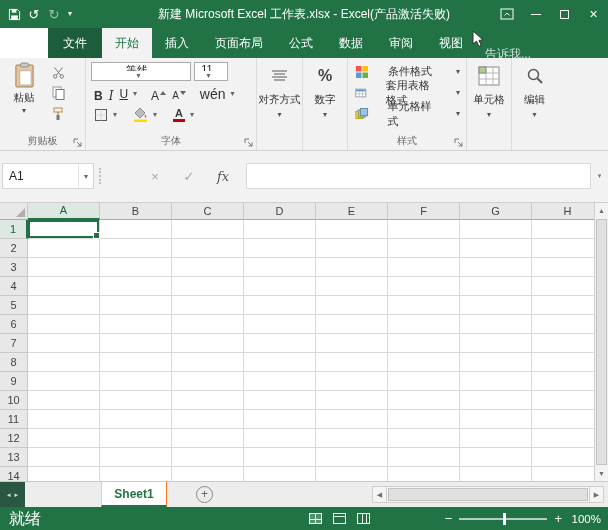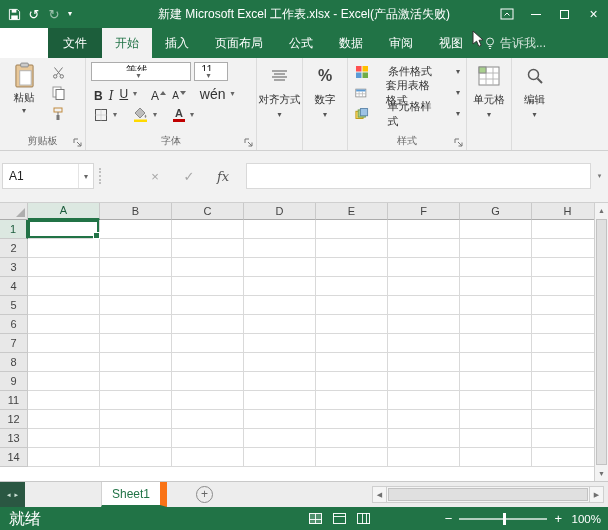--- a/index.html
+++ b/index.html
@@ -17,21 +17,21 @@
   .win-controls { position:absolute; right:0; top:0; height:28px; display:flex; }
   .win-btn { width:29px; height:28px; display:flex; align-items:center; justify-content:center; color:#fff; font-size:14px; }
   .min-glyph { width:10px; height:1px; background:#fff; }
   .max-glyph { width:9px; height:9px; border:1px solid #fff; }
 
   
   .tabrow { position:absolute; top:28px; left:0; right:0; height:30px; background:#217346; display:flex; align-items:stretch; color:#fff;margin-left:48px; }
   .ftab { padding:0 15px; display:flex; align-items:center; background:#1c5e3b; }
   .rtab { padding:0 13px; display:flex; align-items:center; }
   .rtab.active { background:#f2f2f2; color:#217346; }
-  .tellme { display:flex; align-items:center; gap:5px; padding:0 9px; color:rgba(255,255,255,.8); }
+  .tellme { display:flex; align-items:center; gap:18px; padding:0 9px; color:rgba(255,255,255,.8);flex-direction:column; }
   .tr-right { margin-left:auto; display:flex; align-items:stretch; }
   .signin { padding:0 12px; display:flex; align-items:center; }
   .share { padding:0 12px; display:flex; align-items:center; gap:5px; }
 
   
   .ribbon { position:absolute; top:58px; left:0; right:0; height:93px; background:#f2f2f2; border-bottom:1px solid #d0d0d0; }
   .rgroup { position:absolute; top:0; height:92px; border-right:1px solid #dcdcdc; }
   .g-clipboard { left:0; width:86px; }
   .g-font { left:86px; width:171px; }
   .g-align { left:257px; width:46px; }
@@ -106,21 +106,21 @@
   .selcell { box-shadow:inset 0 0 0 2px #217346; }
   .selcell::after { content:""; position:absolute; right:-1px; bottom:-1px; width:5px; height:5px; background:#217346; border:1px solid #fff; }
   .vscroll { position:absolute; right:0; top:0; bottom:0; width:14px; background:#f3f3f3; border-left:1px solid #cfcfcf; z-index:4; }
   .vs-btn { position:absolute; left:0; width:13px; height:15px; display:flex; align-items:center; justify-content:center; font-size:7px; color:#707070; }
   .vs-up { top:0; } .vs-down { bottom:0; }
   .vs-thumb { position:absolute; left:1px; right:1px; top:16px; bottom:16px; background:#e0e0e0; border:1px solid #c2c2c2; }
 
   
   .sheetbar { position:absolute; top:481px; left:0; right:0; height:26px; background:#ededed; border-top:1px solid #c9c9c9; }
   .sheet-nav { position:absolute; left:0; top:0; bottom:0; width:25px; background:#2a5742; display:flex; align-items:center; justify-content:center; gap:4px; color:#cfe3d8; font-size:7px; }
-  .sheet-tab { position:absolute; left:101px; top:0; bottom:0; width:66px; background:#fff; border-left:1px solid #d2d2d2; border-right:7px solid #f97316; border-bottom:2px solid #217346; display:flex; align-items:center; justify-content:center; color:#217346; font-weight:normal; font-size:12px; }
+  .sheet-tab { position:absolute; left:101px; top:0; bottom:0; width:66px; background:#fff; border-left:1px solid #d2d2d2; border-right:1px solid #f97316; border-bottom:2px solid #217346; display:flex; align-items:center; justify-content:center; color:#217346; font-weight:bold; font-size:12px; }
   .add-sheet { position:absolute; left:196px; top:4px; width:17px; height:17px; border:1px solid #8a8a8a; border-radius:50%; color:#666; font-size:12px; line-height:14px; text-align:center; }
   .hscroll { position:absolute; left:372px; right:4px; top:4px; height:17px; display:flex; }
   .hs-btn { width:15px; background:#f5f5f5; border:1px solid #cfcfcf; display:flex; align-items:center; justify-content:center; font-size:7px; color:#707070; }
   .hs-track { flex:1; background:#f5f5f5; border-top:1px solid #cfcfcf; border-bottom:1px solid #cfcfcf; position:relative; }
   .hs-thumb { position:absolute; left:1px; right:1px; top:1px; bottom:1px; background:#e0e0e0; border:1px solid #c2c2c2; }
 
   
   .statusbar { position:absolute; top:507px; left:0; right:0; height:23px; background:#217346; color:#fff; }
   .status-text { position:absolute; left:9px; top:0; line-height:23px; font-size:16px; }
   .views { position:absolute; left:309px; top:6px; display:flex; gap:11px; }
@@ -535,20 +535,31 @@
           <div class="cell"></div>
           <div class="cell"></div>
           <div class="cell"></div>
           <div class="cell"></div>
           <div class="cell"></div>
           <div class="cell"></div>
           <div class="cell"></div>
           <div class="cell"></div>
         </div>
         <div class="grow-row">
+          <div class="rowh">10</div>
+          <div class="cell"></div>
+          <div class="cell"></div>
+          <div class="cell"></div>
+          <div class="cell"></div>
+          <div class="cell"></div>
+          <div class="cell"></div>
+          <div class="cell"></div>
+          <div class="cell"></div>
+        </div>
+        <div class="grow-row">
           <div class="rowh">11</div>
           <div class="cell"></div>
           <div class="cell"></div>
           <div class="cell"></div>
           <div class="cell"></div>
           <div class="cell"></div>
           <div class="cell"></div>
           <div class="cell"></div>
           <div class="cell"></div>
         </div>

